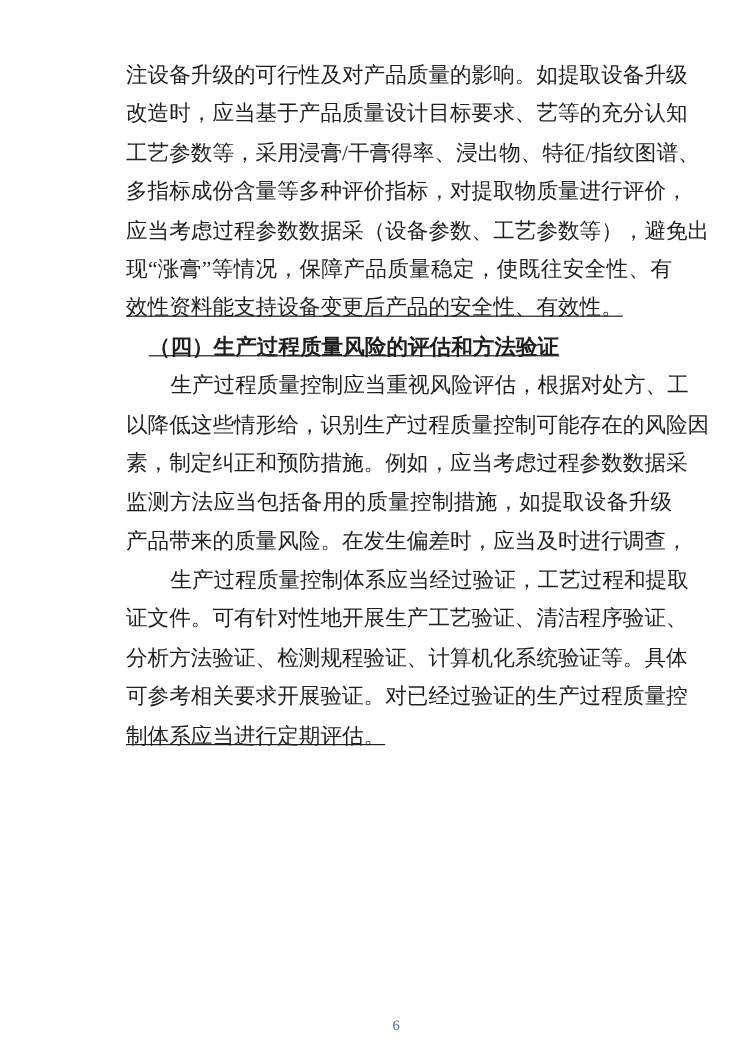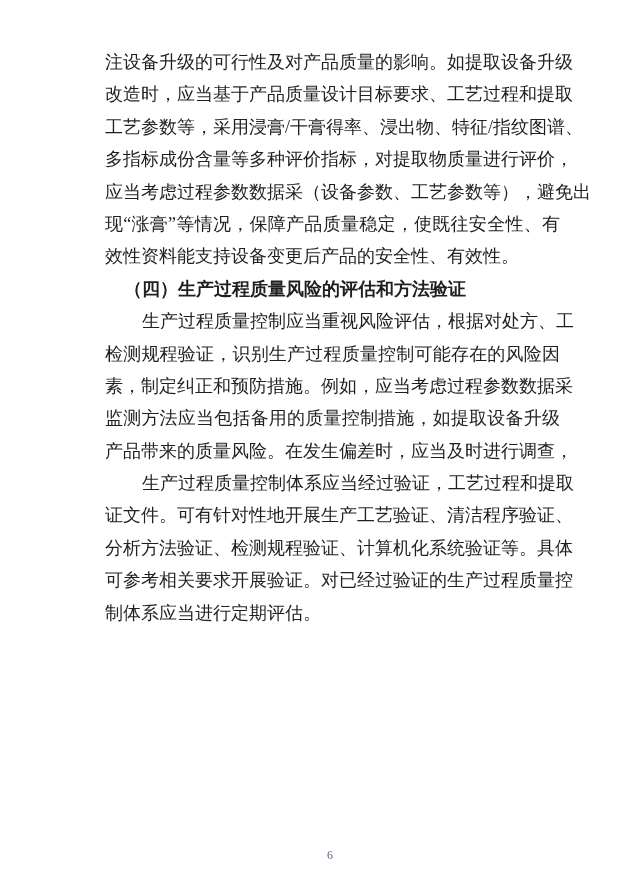--- a/index.html
+++ b/index.html
@@ -34,20 +34,21 @@
     height: 32.4px;
     line-height: 32.4px;
     text-align: justify;
     text-align-last: justify;
     text-justify: inter-character;
     white-space: nowrap;
   }
   .line.end {
     text-align: center;
     text-align-last: left;
+    text-decoration: underline;
   }
   .line.indent2 {
     padding-left: 37px;
   }
   .line.heading {
     font-weight: bold;
     padding-left: 19px;
   }
   .footer {
     position: absolute;
@@ -63,29 +64,29 @@
     font-family: "Liberation Serif", "DejaVu Serif", serif;
   }
 </style>
 </head>
 <body>
 
 <div class="page">
 
   <div class="text-block">
     <div class="line">注设备升级的可行性及对产品质量的影响。如提取设备升级</div>
-    <div class="line">改造时，应当基于产品质量设计目标要求、工艺过程和提取</div>
+    <div class="line">改造时，应当基于产品质量设计目标要求、艺等的充分认知</div>
     <div class="line">工艺参数等，采用浸膏/干膏得率、浸出物、特征/指纹图谱、</div>
     <div class="line">多指标成份含量等多种评价指标，对提取物质量进行评价，</div>
     <div class="line">应当考虑过程参数数据采（设备参数、工艺参数等），避免出</div>
     <div class="line">现“涨膏”等情况，保障产品质量稳定，使既往安全性、有</div>
     <div class="line end">效性资料能支持设备变更后产品的安全性、有效性。</div>
     <div class="line end heading">（四）生产过程质量风险的评估和方法验证</div>
     <div class="line indent2">生产过程质量控制应当重视风险评估，根据对处方、工</div>
-    <div class="line">检测规程验证，识别生产过程质量控制可能存在的风险因</div>
+    <div class="line">以降低这些情形给，识别生产过程质量控制可能存在的风险因</div>
     <div class="line">素，制定纠正和预防措施。例如，应当考虑过程参数数据采</div>
     <div class="line">监测方法应当包括备用的质量控制措施，如提取设备升级</div>
     <div class="line">产品带来的质量风险。在发生偏差时，应当及时进行调查，</div>
     <div class="line indent2">生产过程质量控制体系应当经过验证，工艺过程和提取</div>
     <div class="line">证文件。可有针对性地开展生产工艺验证、清洁程序验证、</div>
     <div class="line">分析方法验证、检测规程验证、计算机化系统验证等。具体</div>
     <div class="line">可参考相关要求开展验证。对已经过验证的生产过程质量控</div>
     <div class="line end">制体系应当进行定期评估。</div>
   </div>
 

